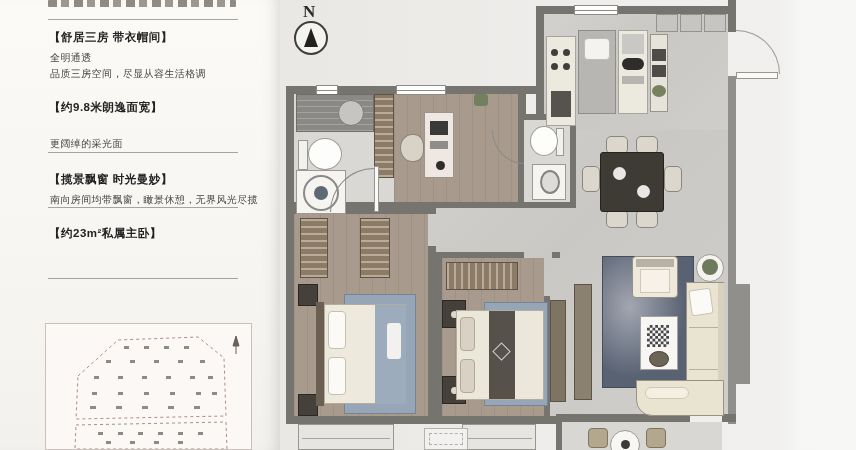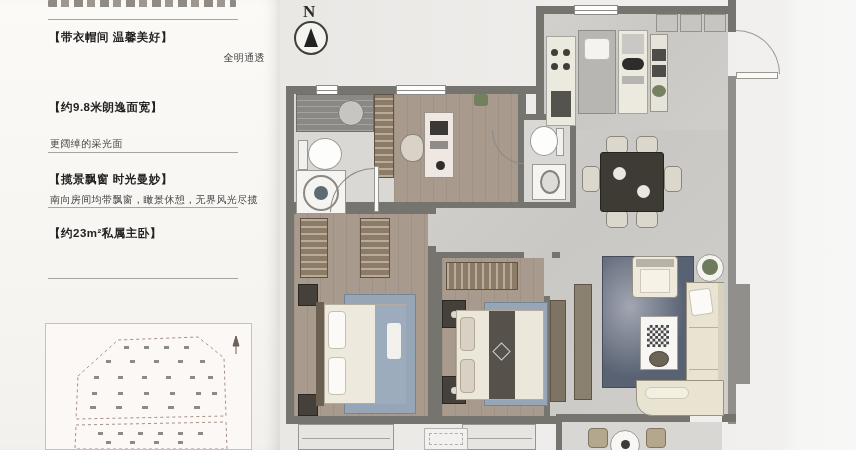--- a/index.html
+++ b/index.html
@@ -42,22 +42,23 @@
 </style>
 </head>
 <body>
 
 <div id="stage">
 
   <div id="sidebar" class="abs">
     <div class="abs trunc-line"></div>
     <div class="abs divider" style="top:19px;"></div>
 
-    <div class="abs sec-heading" style="top:30px;">【带衣帽间 温馨美好】</div>
-    <div class="abs sec-line" style="top:51px;text-align:right;">全明通透</div>
+    <div class="abs sec-heading" style="top:30px;">【舒居三房 带衣帽间】</div>
+    <div class="abs sec-line" style="top:51px;">全明通透</div>
+    <div class="abs sec-line" style="top:67px;">品质三房空间，尽显从容生活格调</div>
 
     <div class="abs sec-heading" style="top:100px;">【约9.8米朗逸面宽】</div>
     <div class="abs sec-line" style="top:137px;font-family:Liberation Mono, monospace;">更阔绰的采光面</div>
     <div class="abs divider" style="top:152px;"></div>
 
     <div class="abs sec-line" style="top:193px;">南向房间均带飘窗，瞰景休憩，无界风光尽揽</div>
     <div class="abs sec-heading" style="top:172px;">【揽景飘窗 时光曼妙】</div>
     <div class="abs divider" style="top:207px;"></div>
 
     <div class="abs sec-heading" style="top:226px;">【约23m²私属主卧】</div>

